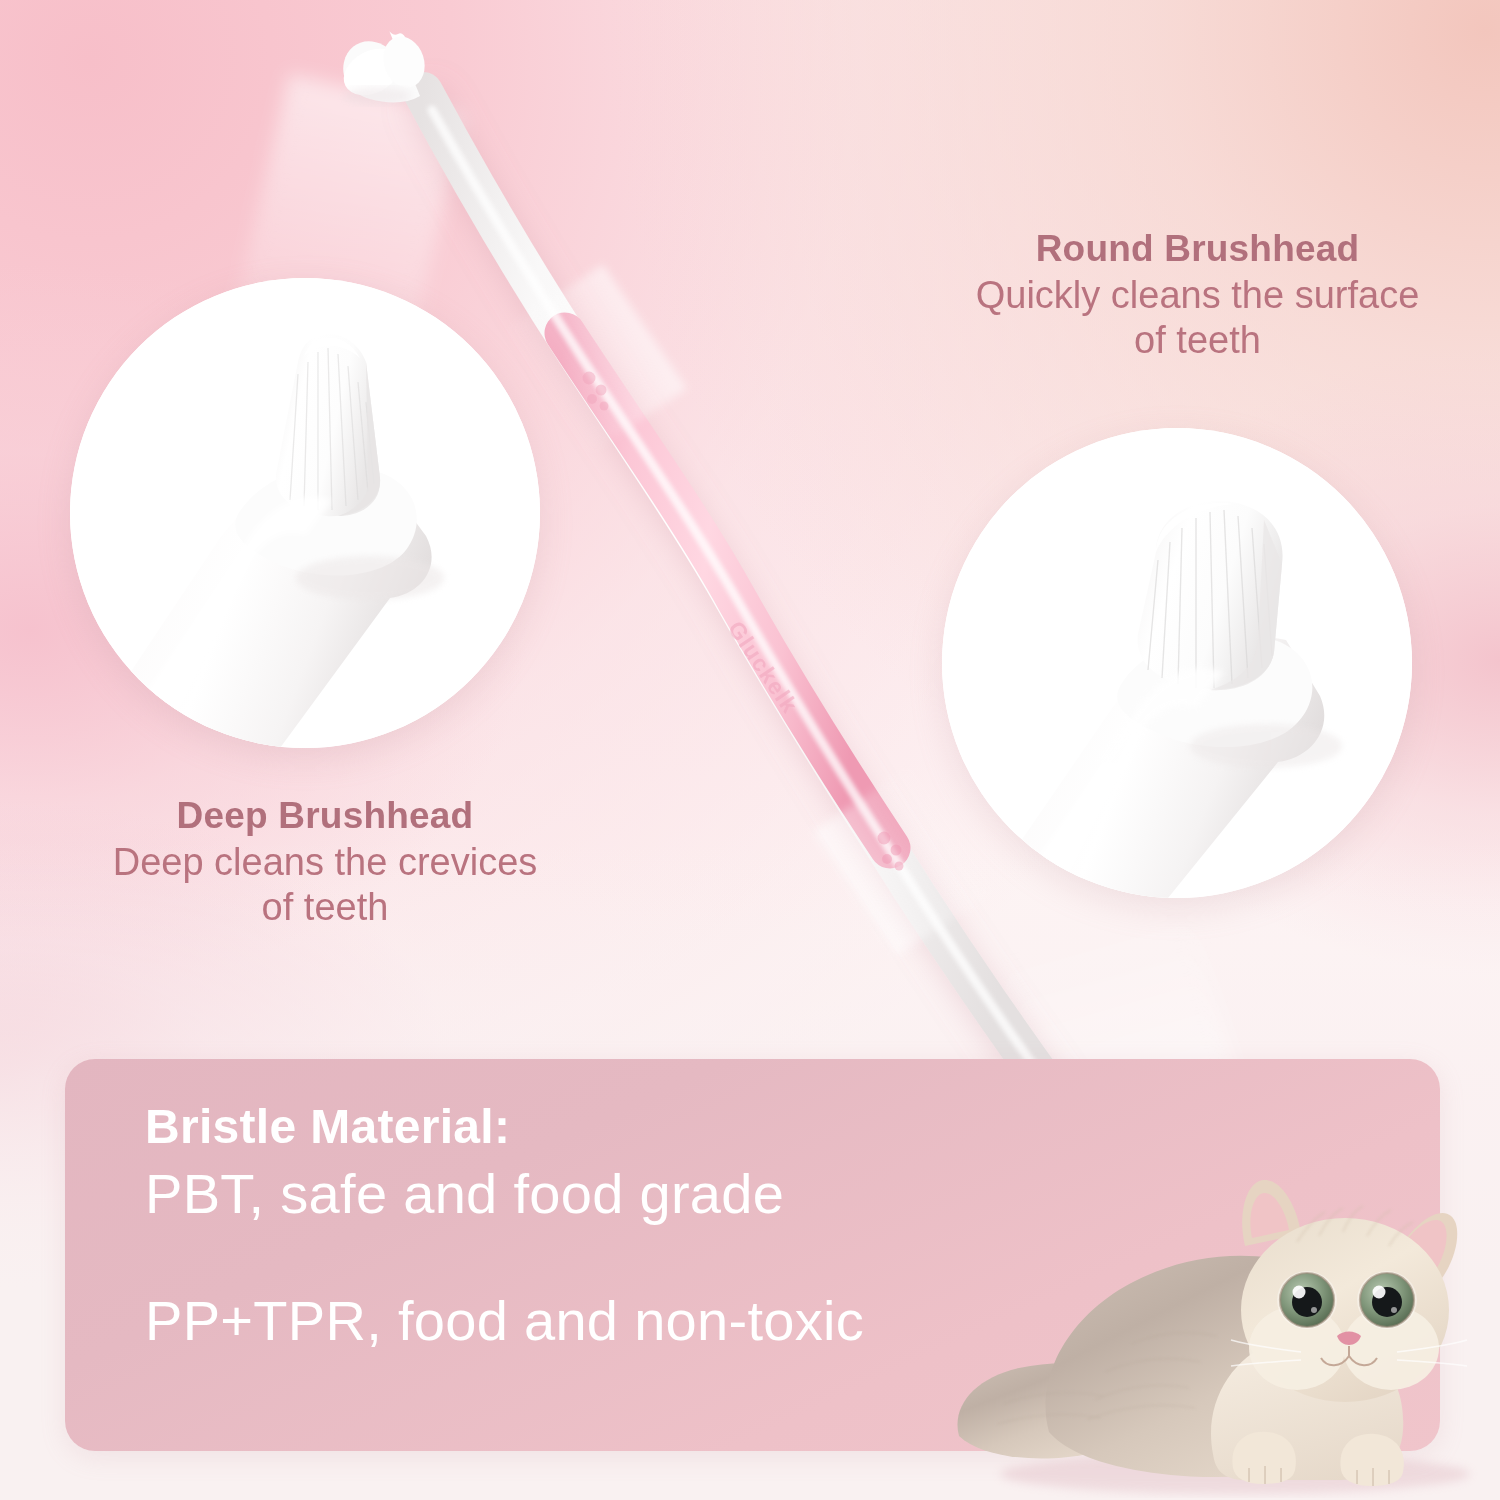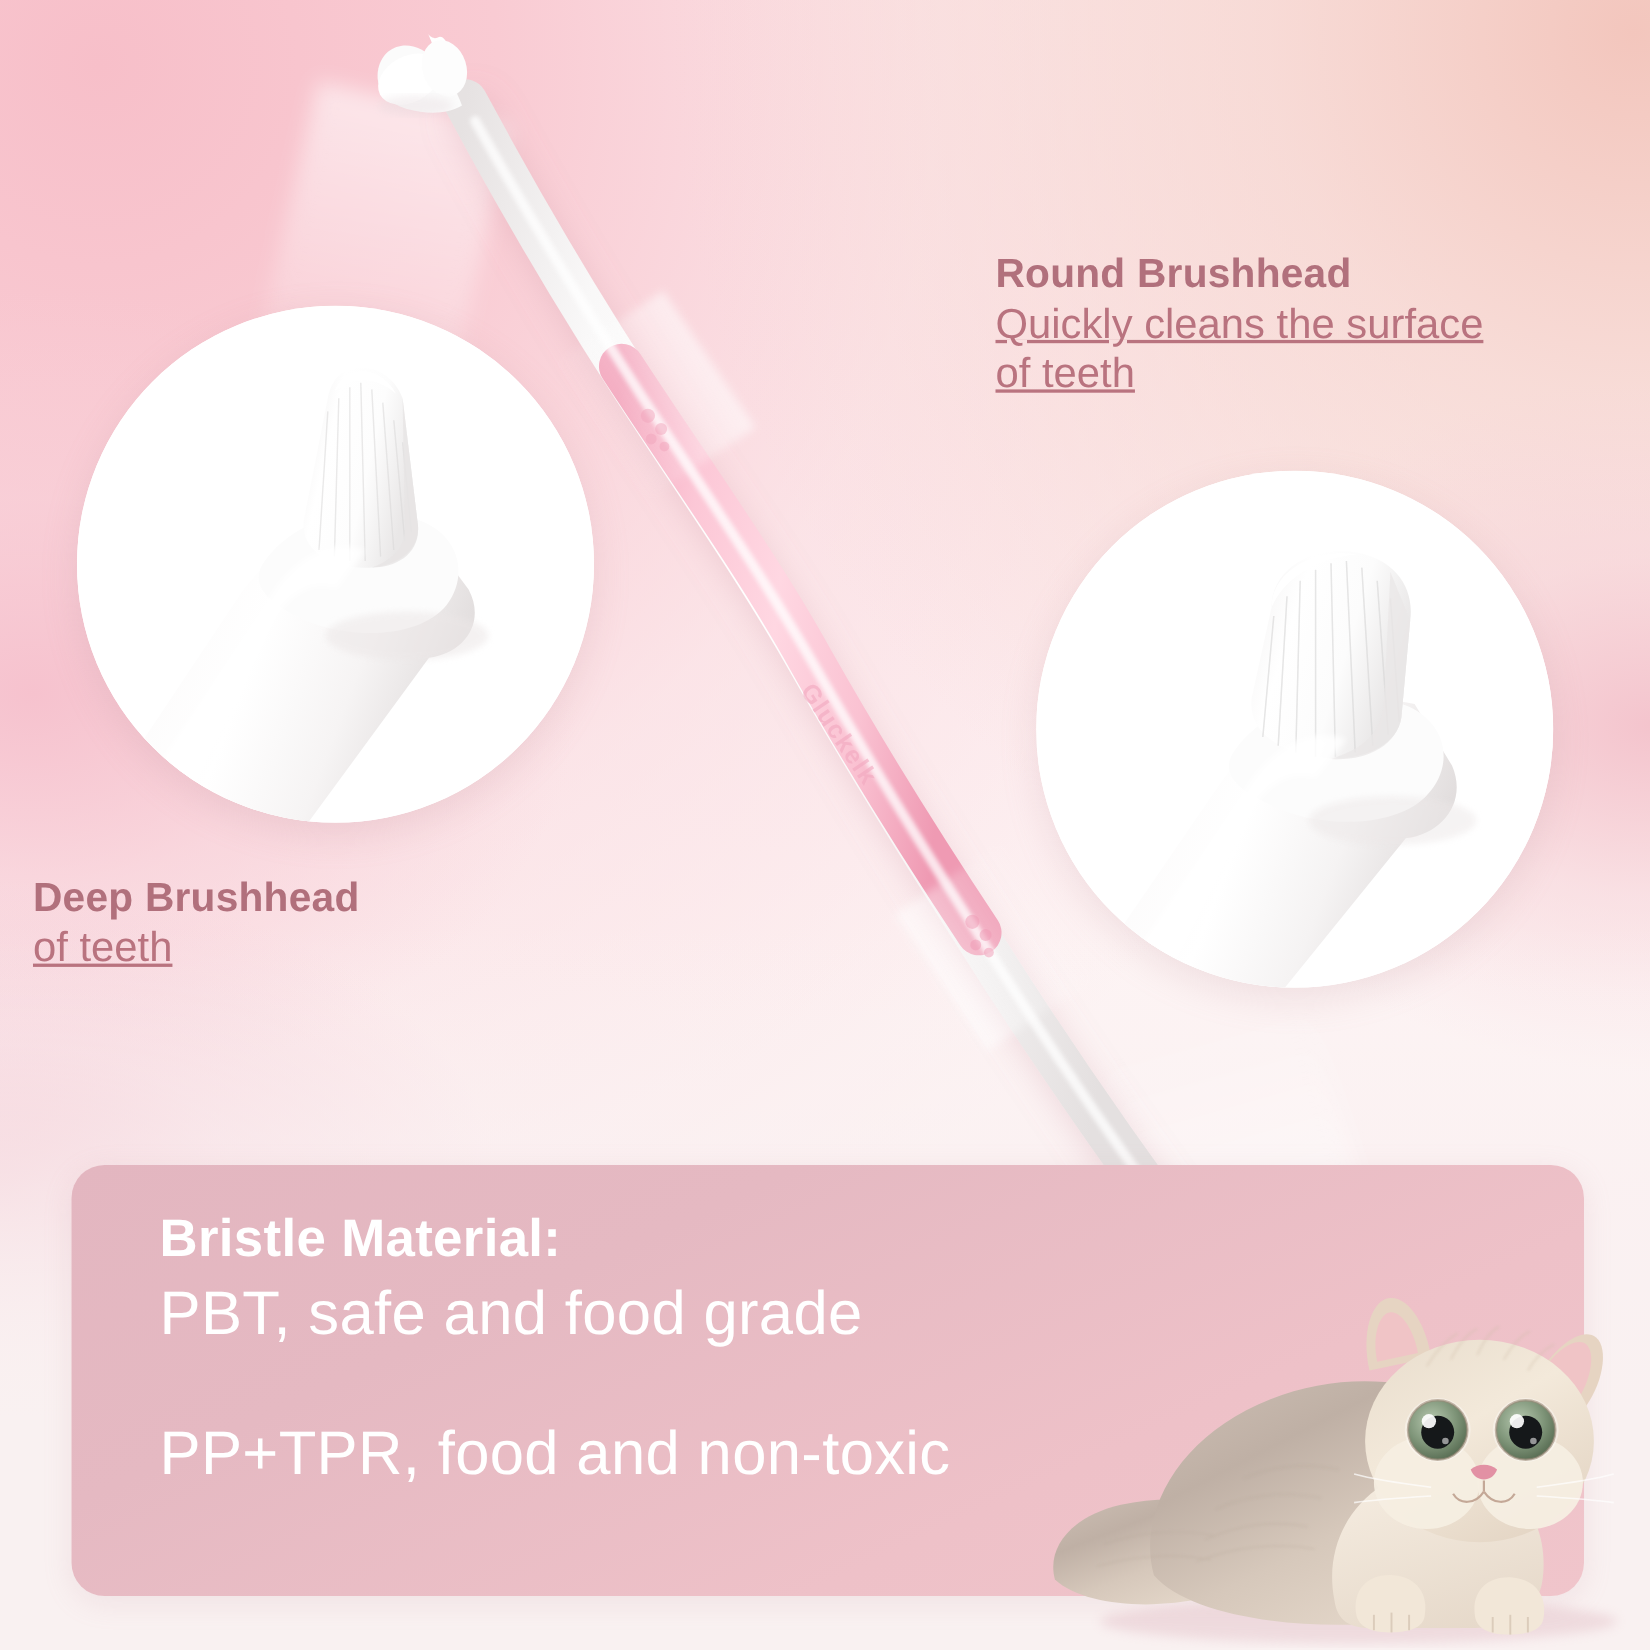--- a/index.html
+++ b/index.html
@@ -26,27 +26,27 @@
 
   
   .inset{
     position:absolute;border-radius:50%;overflow:hidden;
     background:#ffffff;
     box-shadow:0 10px 34px rgba(190,140,150,0.20);
   }
   .inset-inner{position:absolute;inset:0;overflow:hidden;}
 
   
-  .label-block{position:absolute;text-align:left;}
+  .label-block{position:absolute;text-align:center;}
   .label-title{
     font-weight:bold;font-size:37px;letter-spacing:.2px;line-height:1.12;
     color:#b1707c;margin:0 0 4px 0;
   }
   .label-sub{
-    font-size:38px;line-height:1.18;color:#b9737f;font-weight:300;margin:0;text-decoration:underline;
+    font-size:38px;line-height:1.18;color:#b9737f;font-weight:300;margin:0;
   }
 
   
   .banner{
     position:absolute;left:65px;top:1014px;width:1375px;height:392px;
     background:linear-gradient(155deg,#e3b6c0 0%,#e5b9c2 30%,#eec1c8 68%,#f0c5cb 100%);
     border-radius:30px;
     box-shadow:0 6px 26px rgba(200,150,160,0.16);
     margin-top:45px;
   }
@@ -296,20 +296,21 @@
   </div>
 
   <div class="label-block" style="left:905px;top:228px;width:585px;">
     <p class="label-title">Round Brushhead</p>
     <p class="label-sub">Quickly cleans the surface</p>
     <p class="label-sub">of teeth</p>
   </div>
 
   <div class="label-block" style="left:30px;top:795px;width:590px;">
     <p class="label-title">Deep Brushhead</p>
+    <p class="label-sub">Deep cleans the crevices</p>
     <p class="label-sub">of teeth</p>
   </div>
 
   <div class="banner">
     <div class="banner-line" style="top:42px;">
       <div class="banner-h">Bristle Material:</div>
       <div class="banner-p">PBT, safe and food grade</div>
     </div>
     <div class="banner-line" style="top:222px;">
       <div class="banner-p">PP+TPR, food and non-toxic</div>

